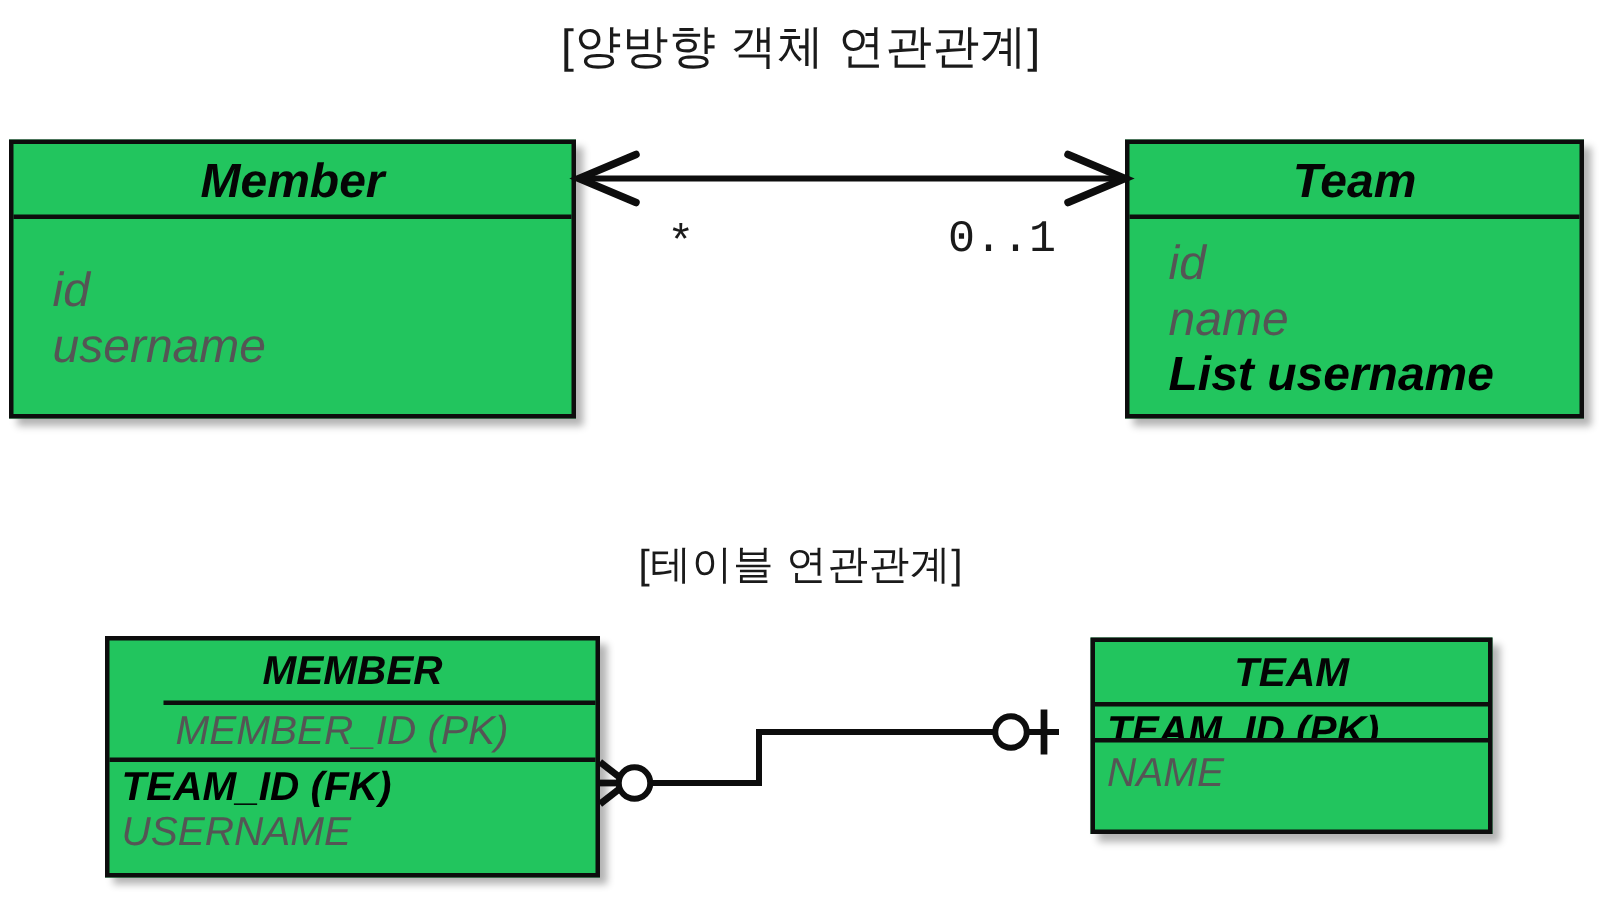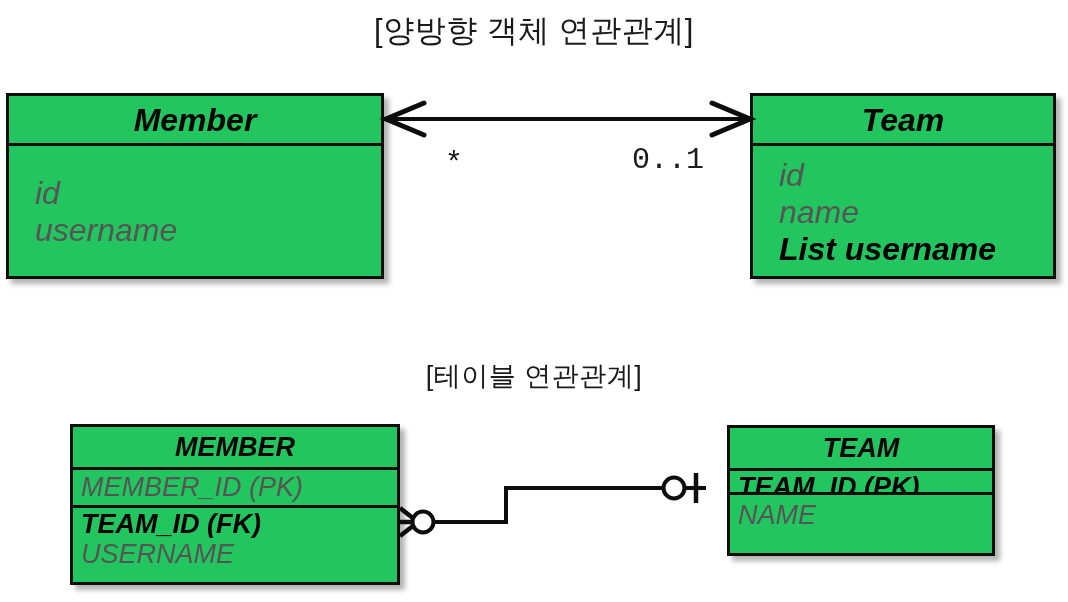--- a/index.html
+++ b/index.html
@@ -103,21 +103,21 @@
   #mult-zeroone { left: 632px; top: 143px; font-family: Liberation Mono, monospace; }
 
   
   .erd-box .box-title { font-size: 27px; line-height: 1; }
   .erd-box .attr { font-size: 27px; line-height: 33px; padding-left: 8px; }
 
   #box-member-tbl {
     left: 70px; top: 424px; width: 330px; height: 161px;
   }
   #box-member-tbl .c-head { height: 40px; }
-  #box-member-tbl .c-pk   { height: 38px; }
+  #box-member-tbl .c-pk   { height: 38px; margin-left: 36px; }
   #box-member-tbl .c-rest { height: 63px; }
 
   #box-team-tbl {
     left: 727px; top: 425px; width: 268px; height: 131px;
   }
   #box-team-tbl .c-head { height: 40px; }
   #box-team-tbl .c-pk   { height: 24px; }
   #box-team-tbl .c-name { height: 43px; }
 
   

